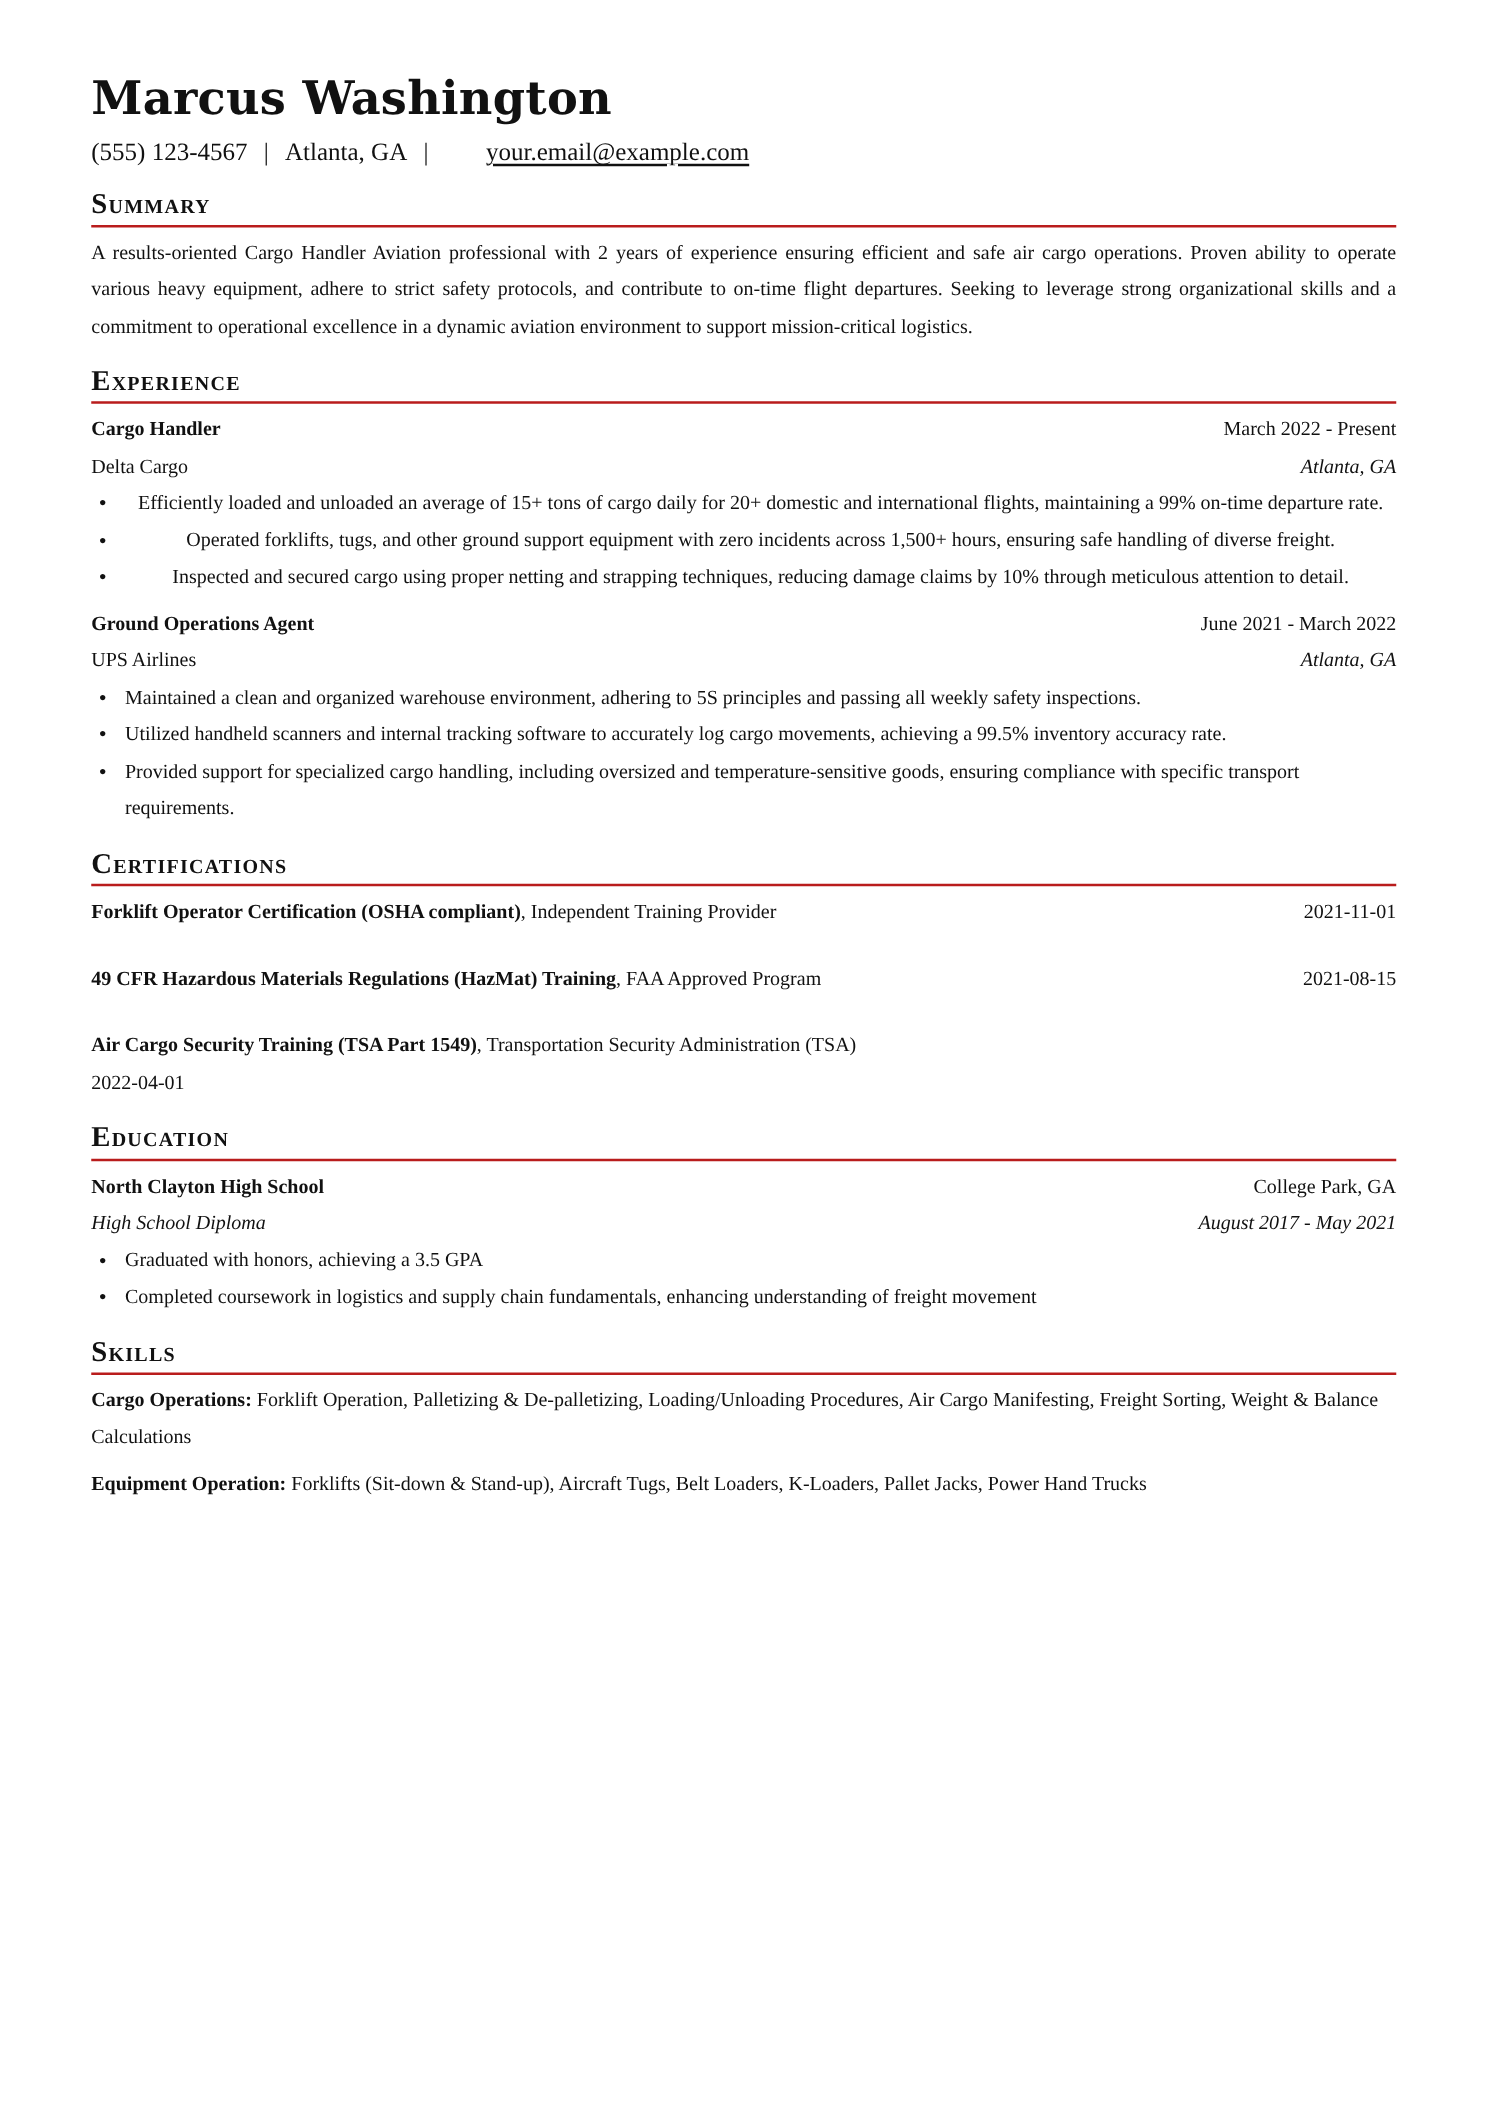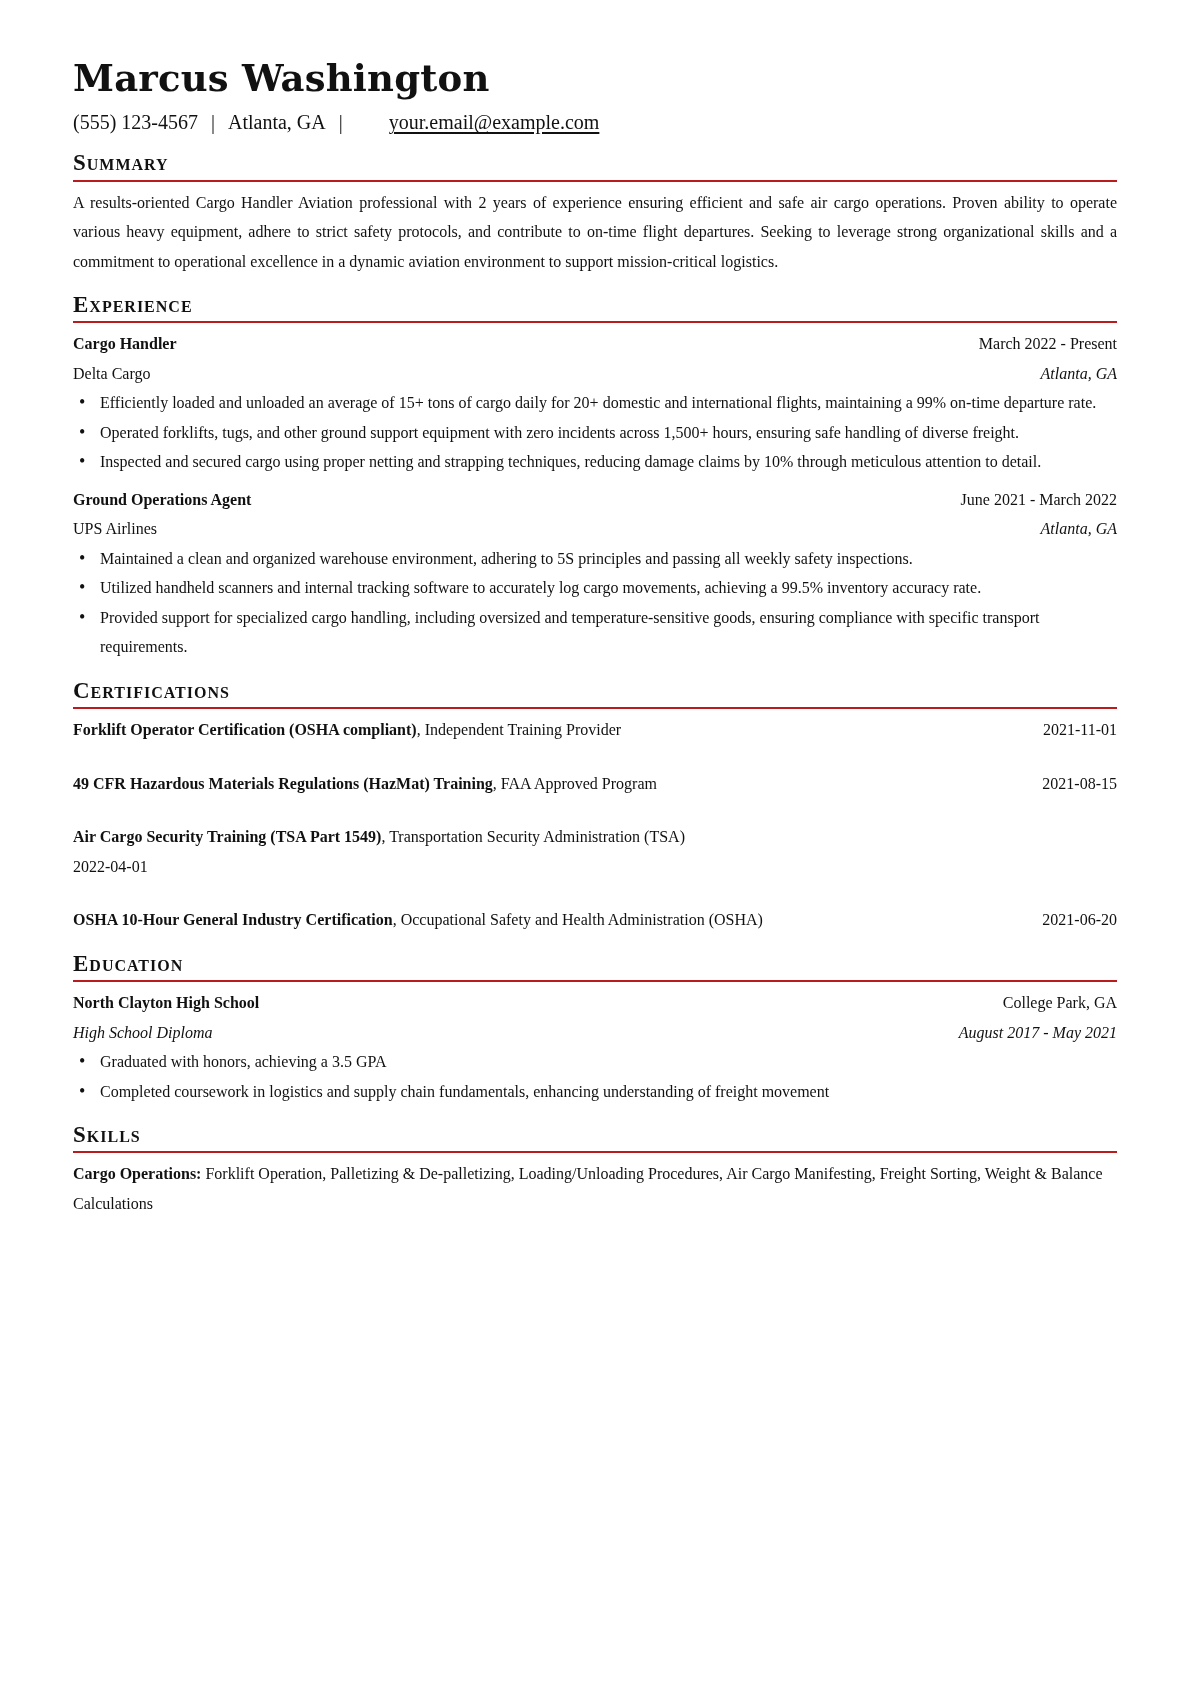--- a/index.html
+++ b/index.html
@@ -26,21 +26,21 @@
     font-weight: bold; font-size: 23px; font-variant: small-caps;
     letter-spacing: 1px; line-height: 1.1; margin: 0;
     padding-bottom: 4px; border-bottom: 2px solid #b91c1c;
   }
   .body-text {
     font-family: "Liberation Serif", serif; font-size: 16px; line-height: 29.5px;
   }
   .summary { margin-top: 6px; text-align: justify; }
   .row { display: flex; justify-content: space-between; align-items: baseline; }
   .job { margin-top: 8px; }
-  .job:first-of-type { margin-top: 6px; }
+  .job:first-of-type { margin-top: 6px; text-align: center; }
   .bold { font-weight: bold; }
   .italic { font-style: italic; }
   ul.bullets { margin: 0; padding: 0; list-style: none; }
   ul.bullets li { position: relative; padding-left: 27px; }
   ul.bullets li::before {
     content: "\2022"; position: absolute; left: 6px; top: 0; font-size: 18px;
   }
   .cert { margin-top: 24px; }
   .cert:first-child { margin-top: 6px; }
   .cert .right { float: right; }
@@ -107,24 +107,20 @@
         <span class="right">2021-11-01</span>
       </div>
       <div class="cert body-text">
         <span class="bold">49 CFR Hazardous Materials Regulations (HazMat) Training</span>, <span>FAA Approved Program</span>
         <span class="right">2021-08-15</span>
       </div>
       <div class="cert body-text">
         <span class="bold">Air Cargo Security Training (TSA Part 1549)</span>, <span>Transportation Security Administration (TSA)</span><br>
         <span>2022-04-01</span>
       </div>
-      <div class="cert body-text">
-        <span class="bold">OSHA 10-Hour General Industry Certification</span>, <span>Occupational Safety and Health Administration (OSHA)</span>
-        <span class="right">2021-06-20</span>
-      </div>
     </div>
   </div>
 
   <div class="section">
     <h2 class="section-title">Education</h2>
     <div class="edu body-text">
       <div class="row">
         <span class="bold">North Clayton High School</span>
         <span>College Park, GA</span>
       </div>
@@ -139,16 +135,20 @@
     </div>
   </div>
 
   <div class="section">
     <h2 class="section-title">Skills</h2>
     <div>
       <div class="skill body-text">
         <span class="bold">Cargo Operations:</span>
         <span>Forklift Operation, Palletizing &amp; De-palletizing, Loading/Unloading Procedures, Air Cargo Manifesting, Freight Sorting, Weight &amp; Balance Calculations</span>
       </div>
+      <div class="skill body-text">
+        <span class="bold">Equipment Operation:</span>
+        <span>Forklifts (Sit-down &amp; Stand-up), Aircraft Tugs, Belt Loaders, K-Loaders, Pallet Jacks, Power Hand Trucks</span>
+      </div>
     </div>
   </div>
 
 </div>
 
 </body></html>

